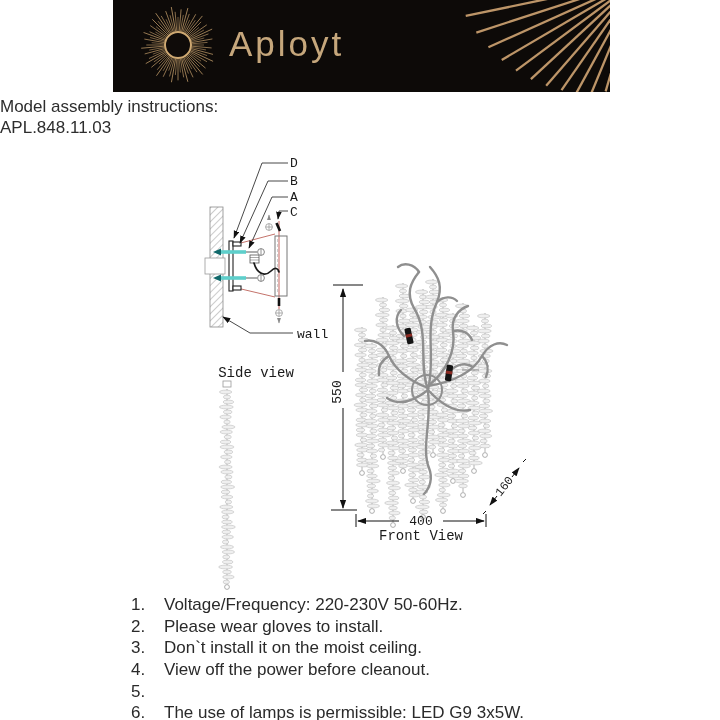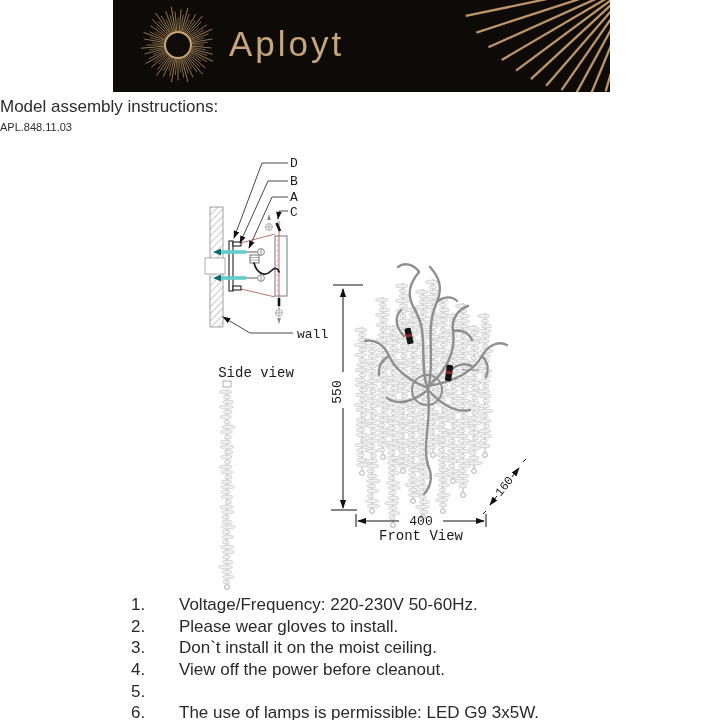--- a/index.html
+++ b/index.html
@@ -6,29 +6,29 @@
   .page{position:relative;width:688px;height:720px;background:#ffffff;overflow:hidden;
         font-family:"Liberation Sans",sans-serif;}
   
   .banner{position:absolute;left:113px;top:0;width:497px;height:92px;background:#0d0a08;overflow:hidden;}
   .banner svg{position:absolute;left:0;top:0;}
   .brand{position:absolute;left:116px;top:50%;transform:translateY(-54%);
          color:#c6a77c;font-size:35px;font-weight:400;letter-spacing:3px;}
   
   .title-block{position:absolute;left:0;top:96px;width:720px;text-align:left;color:#2d2d2d;}
   .title-block .t1{font-size:17px;font-weight:500;line-height:21px;}
-  .title-block .t2{font-size:11px;font-weight:500;line-height:21px;}
+  .title-block .t2{font-size:17px;font-weight:500;line-height:21px;}
   
   .diagram{position:absolute;left:0;top:0;width:720px;height:720px;}
   .cad{font-family:"Liberation Mono","DejaVu Sans Mono",monospace;fill:#1a1a1a;}
   
   .list{position:absolute;left:131px;top:595px;width:575px;color:#2a2a2a;}
   .row{display:flex;align-items:flex-start;height:21.7px;font-size:17px;font-weight:500;}
   .row .num{width:33px;flex:0 0 33px;}
-  .row .txt{flex:1;white-space:nowrap;margin-left:15px;}
+  .row .txt{flex:1;white-space:nowrap;}
 </style>
 </head>
 <body>
 
 <div class="page">
 
   <div class="banner">
     <svg width="497" height="92">
       <g id="sunburst" transform="translate(65,45)">
           <line x1="14" y1="0" x2="26" y2="0" stroke="#c49e6b" stroke-width="0.8" opacity="0.65"></line>

